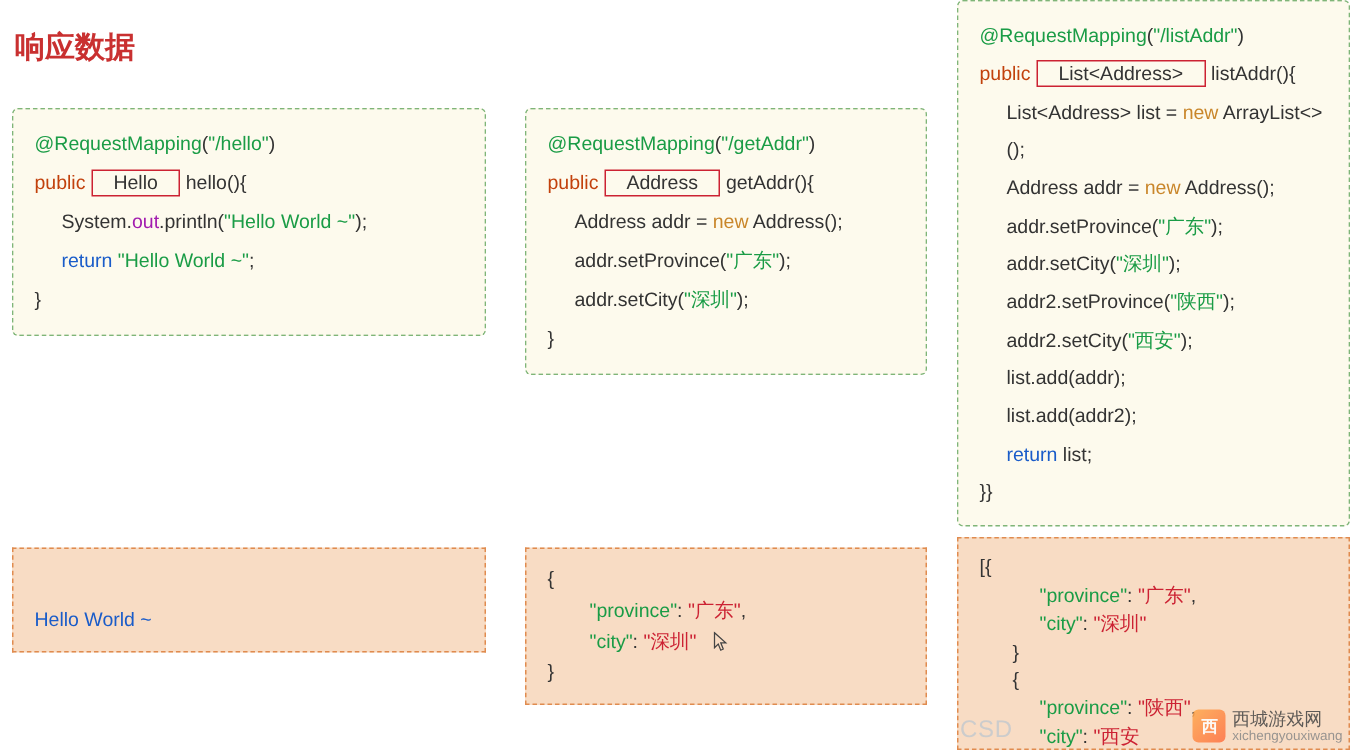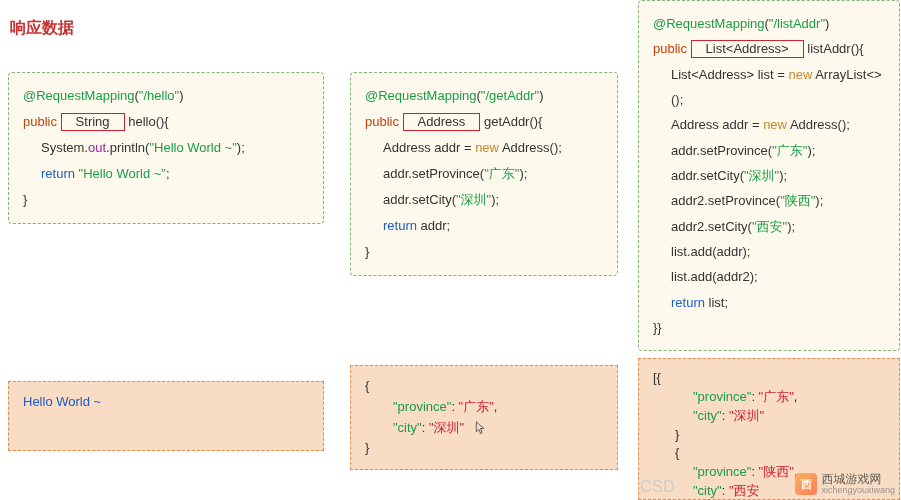--- a/index.html
+++ b/index.html
@@ -1,17 +1,17 @@
 <!DOCTYPE html>
 <html><head>
 <meta charset="utf-8">
 <style>
   *{box-sizing:border-box;margin:0;padding:0}
   body{width:901px;height:500px;font-family:"Microsoft YaHei",Arial,sans-serif;font-size:13px;background:#fff;position:relative;overflow:hidden}
-  .title{color:#c93030;font-size:16px;font-weight:bold;position:absolute;top:18px;left:10px}
+  .title{color:#c93030;font-size:20px;font-weight:bold;position:absolute;top:18px;left:10px}
   .code-box{position:absolute;background:#fdfaed;border:1px dashed #7fb578;border-radius:4px;padding:10px 14px;line-height:2.0}
   .out-box{position:absolute;background:#f8dcc4;border:1px dashed #e08b4f;padding:10px 14px;line-height:1.6;font-size:13px}
   .kw-pub{color:#c2410c}
   .kw-ann{color:#1a9c46;}
   .kw-str{color:#1a9c46}
   .kw-new{color:#c9862a}
   .kw-ret{color:#1a5cc9}
   .kw-it{color:#a21caf}
   .txt{color:#333}
   .redbox{border:1.5px solid #c23;padding:0 14px;display:inline-block;line-height:1.2}
@@ -25,52 +25,51 @@
   .wm-txt .dom{font-size:9px;color:#888}
   .csdn{position:absolute;bottom:4px;left:640px;font-size:16px;color:#ccc;letter-spacing:.5px}
 </style>
 </head>
 <body>
 
 <div class="title">响应数据</div>
 
 <div class="code-box" style="left:8px;top:72px;width:316px">
   <div><span class="kw-ann">@RequestMapping</span><span class="txt">(</span><span class="kw-str">"/hello"</span><span class="txt">)</span></div>
-  <div><span class="kw-pub">public</span> <span class="redbox txt">String</span> <span class="txt">hello(){</span></div>
+  <div><span class="kw-pub">public</span> <span class="redbox txt">Hello</span> <span class="txt">hello(){</span></div>
   <div style="padding-left:18px"><span class="txt">System.</span><span class="kw-it">out</span><span class="txt">.println(</span><span class="kw-str">"Hello World ~"</span><span class="txt">);</span></div>
   <div style="padding-left:18px"><span class="kw-ret">return </span><span class="kw-str">"Hello World ~"</span><span class="txt">;</span></div>
   <div><span class="txt">}</span></div>
 </div>
 
 <div class="code-box" style="left:350px;top:72px;width:268px">
   <div><span class="kw-ann">@RequestMapping</span><span class="txt">(</span><span class="kw-str">"/getAddr"</span><span class="txt">)</span></div>
   <div><span class="kw-pub">public</span> <span class="redbox txt">Address</span> <span class="txt">getAddr(){</span></div>
   <div style="padding-left:18px"><span class="txt">Address addr = </span><span class="kw-new">new </span><span class="txt">Address();</span></div>
   <div style="padding-left:18px"><span class="txt">addr.setProvince(</span><span class="kw-str">"广东"</span><span class="txt">);</span></div>
   <div style="padding-left:18px"><span class="txt">addr.setCity(</span><span class="kw-str">"深圳"</span><span class="txt">);</span></div>
-  <div style="padding-left:18px"><span class="kw-ret">return </span><span class="txt">addr;</span></div>
   <div><span class="txt">}</span></div>
 </div>
 
 <div class="code-box" style="left:638px;top:0;width:262px;line-height:1.95">
   <div><span class="kw-ann">@RequestMapping</span><span class="txt">(</span><span class="kw-str">"/listAddr"</span><span class="txt">)</span></div>
   <div><span class="kw-pub">public</span> <span class="redbox txt">List&lt;Address&gt;</span> <span class="txt">listAddr(){</span></div>
   <div style="padding-left:18px"><span class="txt">List&lt;Address&gt; list = </span><span class="kw-new">new </span><span class="txt">ArrayList&lt;&gt;();</span></div>
   <div style="padding-left:18px"><span class="txt">Address addr = </span><span class="kw-new">new </span><span class="txt">Address();</span></div>
   <div style="padding-left:18px"><span class="txt">addr.setProvince(</span><span class="kw-str">"广东"</span><span class="txt">);</span></div>
   <div style="padding-left:18px"><span class="txt">addr.setCity(</span><span class="kw-str">"深圳"</span><span class="txt">);</span></div>
   <div style="padding-left:18px"><span class="txt">addr2.setProvince(</span><span class="kw-str">"陕西"</span><span class="txt">);</span></div>
   <div style="padding-left:18px"><span class="txt">addr2.setCity(</span><span class="kw-str">"西安"</span><span class="txt">);</span></div>
   <div style="padding-left:18px"><span class="txt">list.add(addr);</span></div>
   <div style="padding-left:18px"><span class="txt">list.add(addr2);</span></div>
   <div style="padding-left:18px"><span class="kw-ret">return </span><span class="txt">list;</span></div>
   <div><span class="txt">}}</span></div>
 </div>
 
-<div class="out-box" style="left:8px;top:381px;width:316px;height:70px;display:flex;align-items:flex-start">
+<div class="out-box" style="left:8px;top:365px;width:316px;height:70px;display:flex;align-items:flex-end">
   <span class="ov">Hello World ~</span>
 </div>
 
 <div class="out-box" style="left:350px;top:365px;width:268px">
   <div class="txt">{</div>
   <div style="padding-left:28px"><span class="ok">"province"</span><span class="txt">: </span><span class="ostr">"广东"</span><span class="txt">,</span></div>
   <div style="padding-left:28px"><span class="ok">"city"</span><span class="txt">: </span><span class="ostr">"深圳"</span>&nbsp;&nbsp;&nbsp;<span class="cursor"><svg viewBox="0 0 12 18" width="11" height="15">
           <path d="M1 1 L1 13 L4 10 L6 15 L8 14 L6 9 L10 9 Z" fill="none" stroke="#444" stroke-width="1"></path>
         </svg></span></div>
   <div class="txt">}</div>

